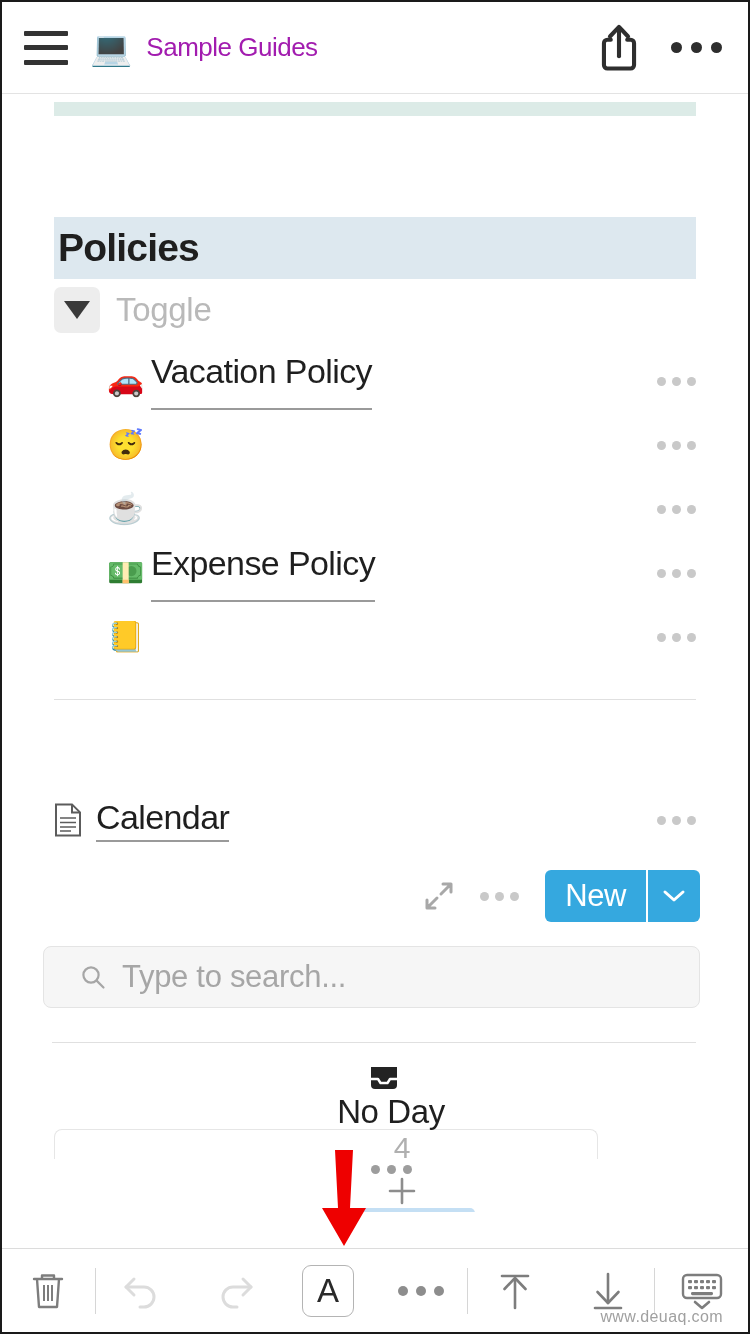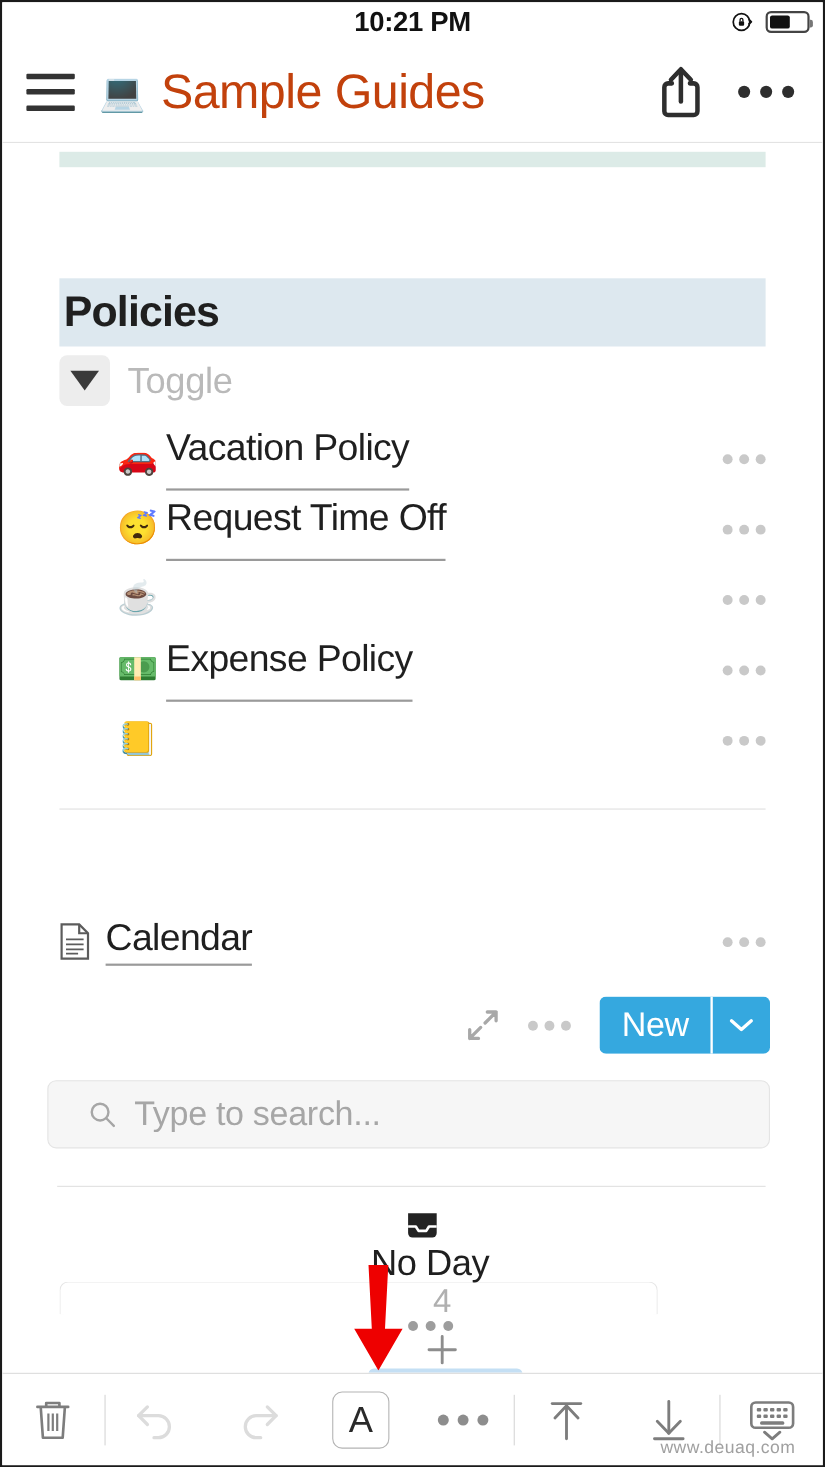--- a/index.html
+++ b/index.html
@@ -77,22 +77,22 @@
     justify-content: space-between;
     margin-right: 22px;
     flex: none;
   }
   #hamburger span {
     display: block; height: 5px; width: 100%;
     background: #333; border-radius: 1px;
   }
   #header-emoji { font-size: 34px; margin-right: 14px; line-height: 1; }
   #header-title {
-    font-size: 44px;
-    color: #c2410c;
+    font-size: 26px;
+    color: #a21caf;
     white-space: nowrap;
     letter-spacing: -0.5px;
     text-align: center;
   }
   #header-spacer { flex: 1; }
   #share-btn { width: 44px; height: 52px; margin-right: 30px; flex: none; }
   #header-more {
     display: flex; gap: 9px; align-items: center;
     flex: none; margin-right: 4px;
   }
@@ -370,34 +370,20 @@
     font-family: "Liberation Sans", sans-serif;
     letter-spacing: 0.4px;
     z-index: 50;
   }
 </style>
 </head>
 <body>
 
 <div id="screen">
 
-  <div id="status-bar">
-    <div id="status-time">10:21 PM</div>
-    <div id="status-right">
-      <svg class="rot-lock" viewBox="0 0 24 24">
-        <circle cx="11" cy="12" r="8.2" fill="none" stroke="#111" stroke-width="1.7"></circle>
-        <rect x="8.4" y="11.2" width="5.2" height="4.4" rx="0.8" fill="#111"></rect>
-        <path d="M9.6 11.2v-1.4a1.4 1.4 0 0 1 2.8 0v1.4" fill="none" stroke="#111" stroke-width="1.3"></path>
-        <path d="M18.6 9.6l2.2 2.3-2.4 2.1" fill="none" stroke="#111" stroke-width="1.7" stroke-linecap="round" stroke-linejoin="round"></path>
-      </svg>
-      <div class="battery">
-        <div class="battery-fill" style="width:55%"></div>
-      </div>
-    </div>
-  </div>
 
   <div id="app-header">
     <div id="hamburger">
       <span></span>
         <span></span>
         <span></span>
     </div>
     <div id="header-emoji">💻</div>
     <div id="header-title">Sample Guides</div>
     <div id="header-spacer"></div>
@@ -436,21 +422,20 @@
         <div class="row-spacer"></div>
         <div class="dots-light">
             <i></i>
             <i></i>
             <i></i>
           </div>
       </div>
 
       <div class="policy-row">
         <div class="policy-emoji">😴</div>
-        <div class="policy-label">Request Time Off</div>
         <div class="row-spacer"></div>
         <div class="dots-light">
             <i></i>
             <i></i>
             <i></i>
           </div>
       </div>
 
       <div class="policy-row">
         <div class="policy-emoji">☕</div>

